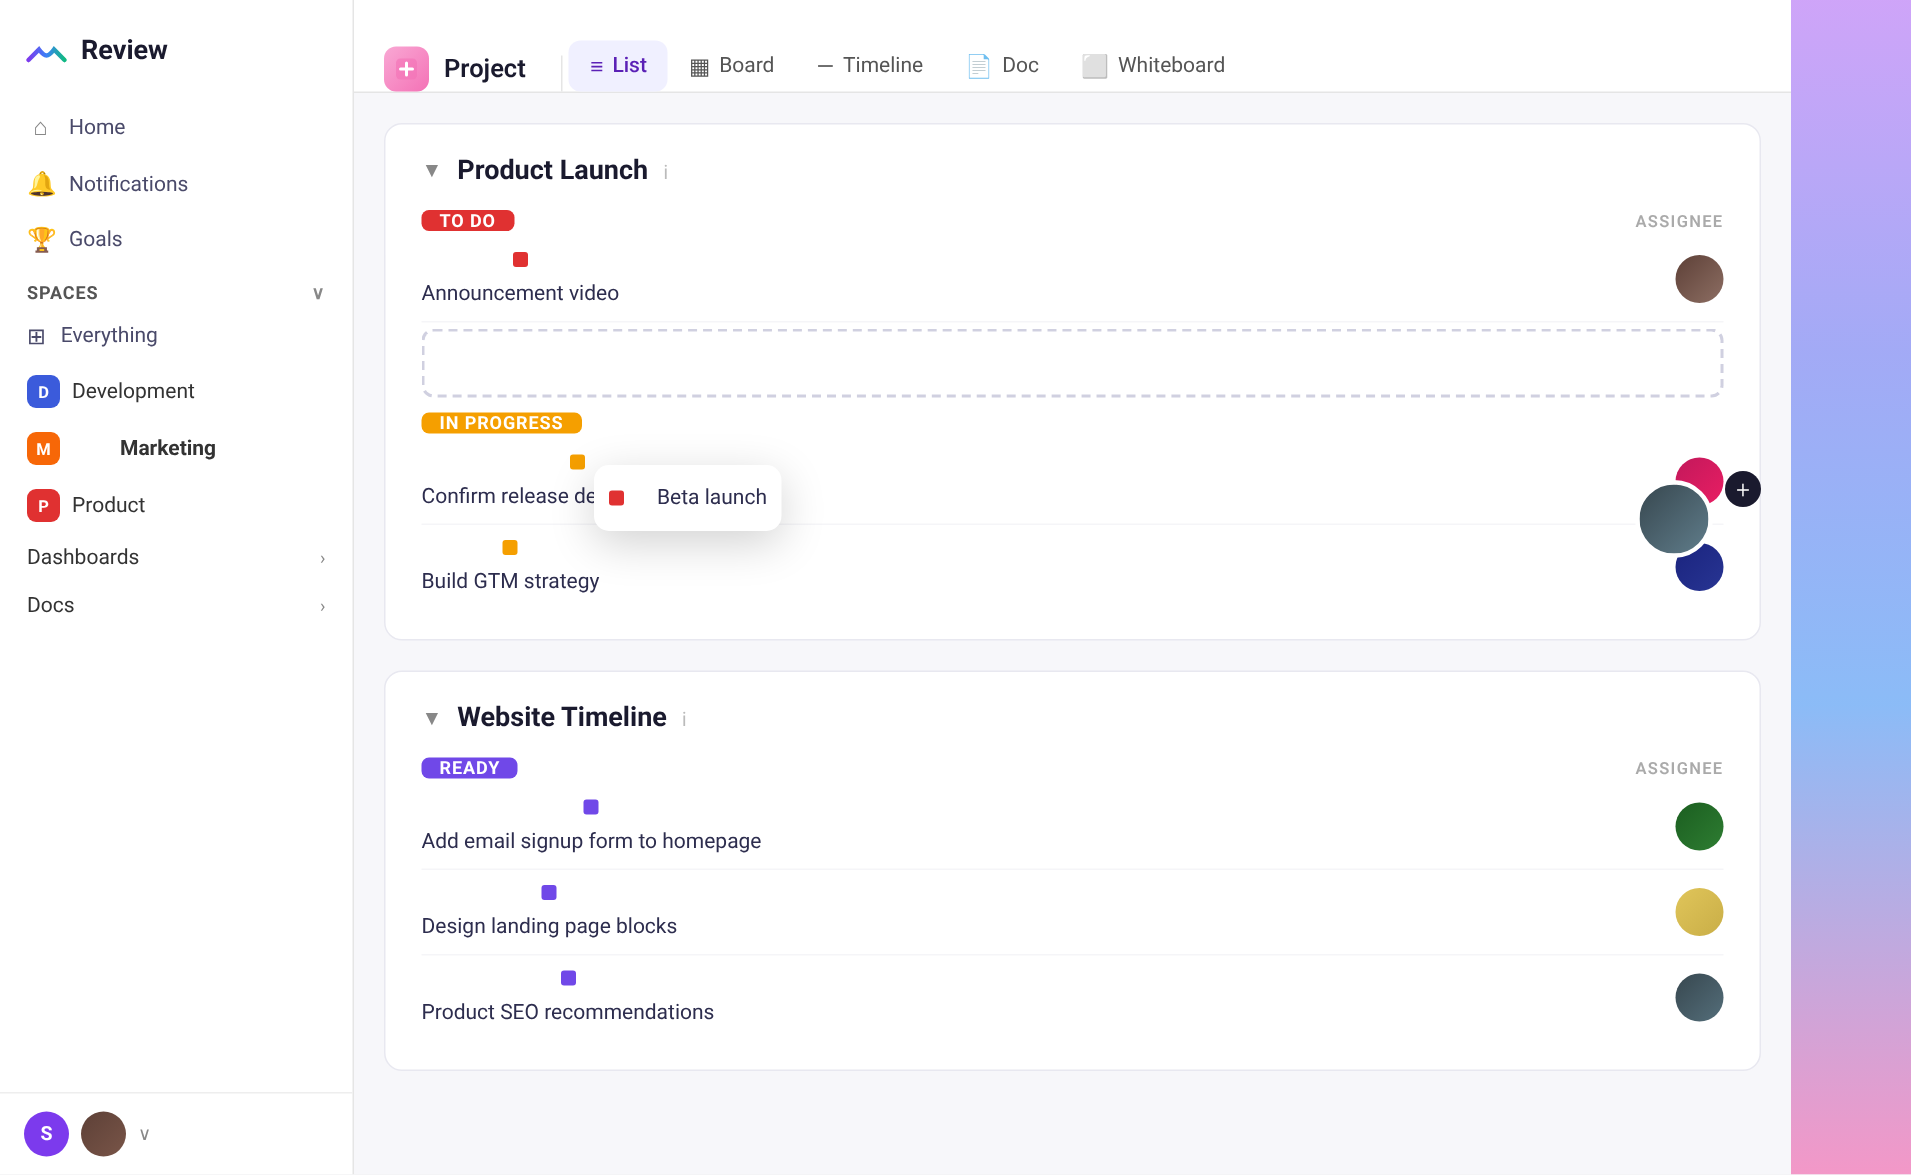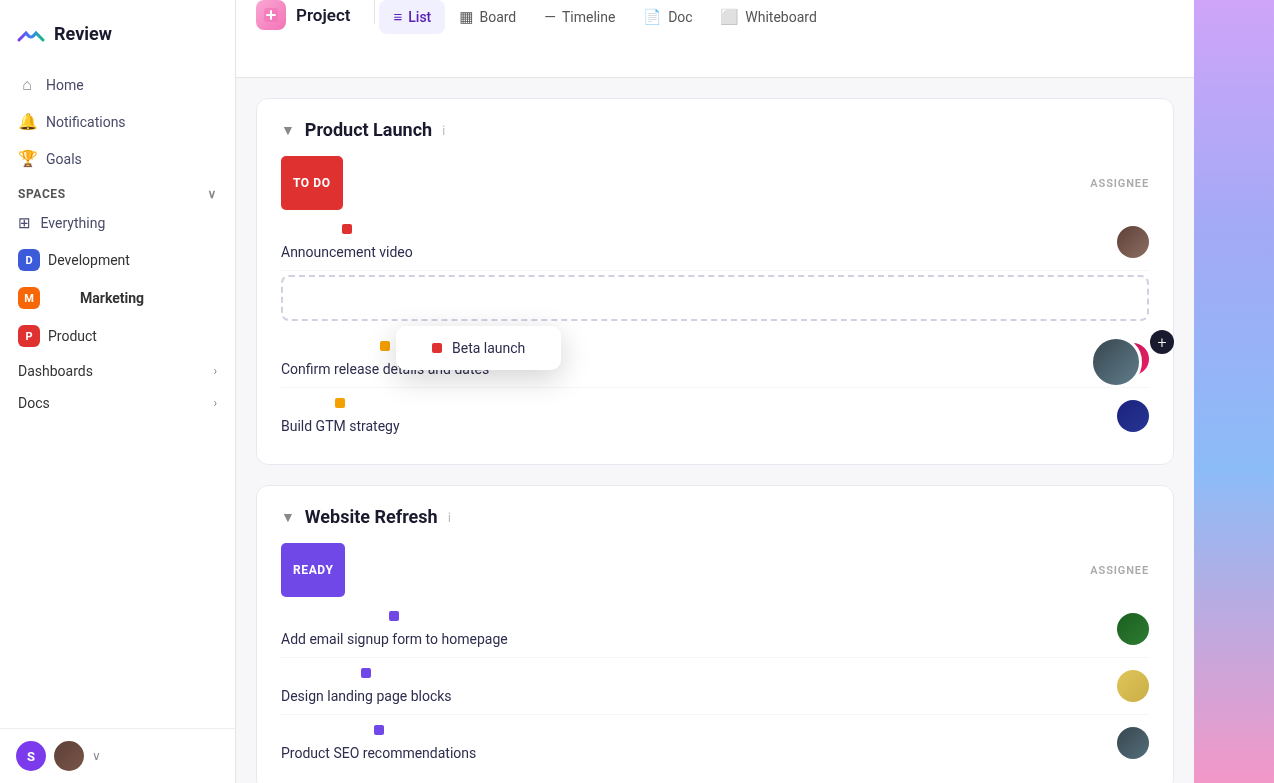--- a/index.html
+++ b/index.html
@@ -128,24 +128,24 @@
       flex: 1;
       display: flex;
       flex-direction: column;
       overflow: hidden;
       background: #f7f7fa;
     }
     .topbar {
       background: #fff;
       border-bottom: 1px solid #e5e5e5;
       display: flex;
-      align-items: flex-start;
+      align-items: flex-end;
       gap: 0;
       padding: 0 20px;
-      height: 78px;
+      height: 62px;
       flex-shrink: 0;
     }
     .topbar-title {
       display: flex;
       align-items: center;
       gap: 10px;
       font-size: 17px;
       font-weight: 600;
       color: #1a1a2e;
       margin-right: 20px;
@@ -211,21 +211,21 @@
       color: #1a1a2e;
     }
     .info-icon { color: #bbb; font-size: 13px; }
     .status-bar {
       display: flex;
       align-items: center;
       justify-content: space-between;
       margin-bottom: 4px;
     }
     .status-badge {
-      padding: 20px 12px;
+      padding: 0 12px;
       border-radius: 5px;
       font-size: 12px;
       font-weight: 700;
       letter-spacing: 0.05em;
       color: #fff;
     }
     .status-badge.todo { background: #e03131; }
     .status-badge.in-progress { background: #f59f00; }
     .status-badge.ready { background: #7048e8; }
     .assignee-label {
@@ -278,24 +278,24 @@
     }
 
     
     .drag-ghost {
       position: absolute;
       top: 248px;
       left: 160px;
       background: #fff;
       border-radius: 10px;
       box-shadow: 0 8px 30px rgba(0,0,0,0.18);
-      padding: 14px 36px;
-      display: flex;
-      align-items: center;
-      gap: 10px;
+      padding: 14px 10px;
+      display: flex;
+      align-items: center;
+      gap: 22px;
       z-index: 100;
       pointer-events: none;
       text-align: right;
     }
     .drag-ghost-text {
       font-size: 14px;
       color: #2d2d4e;
     }
     .drag-placeholder {
       border: 2px dashed #d0d0e0;
@@ -476,41 +476,44 @@
             <div class="task-dot red"></div>
             <span class="task-name">Announcement video</span>
           </div>
           <div class="task-avatar av1" style="background:linear-gradient(135deg,#5d4037,#8d6e63);"></div>
         </div>
 
         <div class="drag-placeholder"></div>
       </div>
 
       <div style="margin-top:10px;">
+        <div class="status-bar">
+          <span class="status-badge in-progress">IN PROGRESS</span>
+        </div>
         <div class="task-row">
           <div class="task-left">
             <div class="task-dot yellow"></div>
             <span class="task-name">Confirm release details and dates</span>
           </div>
           <div class="task-avatar av2" style="background:linear-gradient(135deg,#c2185b,#e91e63);"></div>
         </div>
         <div class="task-row">
           <div class="task-left">
             <div class="task-dot yellow"></div>
             <span class="task-name">Build GTM strategy</span>
           </div>
           <div class="task-avatar av3" style="background:linear-gradient(135deg,#1a237e,#283593);"></div>
         </div>
       </div>
     </div>
 
     <div class="list-card">
       <div class="list-header">
         <span class="collapse-icon">▼</span>
-        <span class="list-title">Website Refresh</span>
+        <span class="list-title">Website Timeline</span>
         <span class="info-icon">ℹ</span>
       </div>
 
       <div>
         <div class="status-bar">
           <span class="status-badge ready">READY</span>
           <span class="assignee-label">ASSIGNEE</span>
         </div>
         <div class="task-row">
           <div class="task-left">

